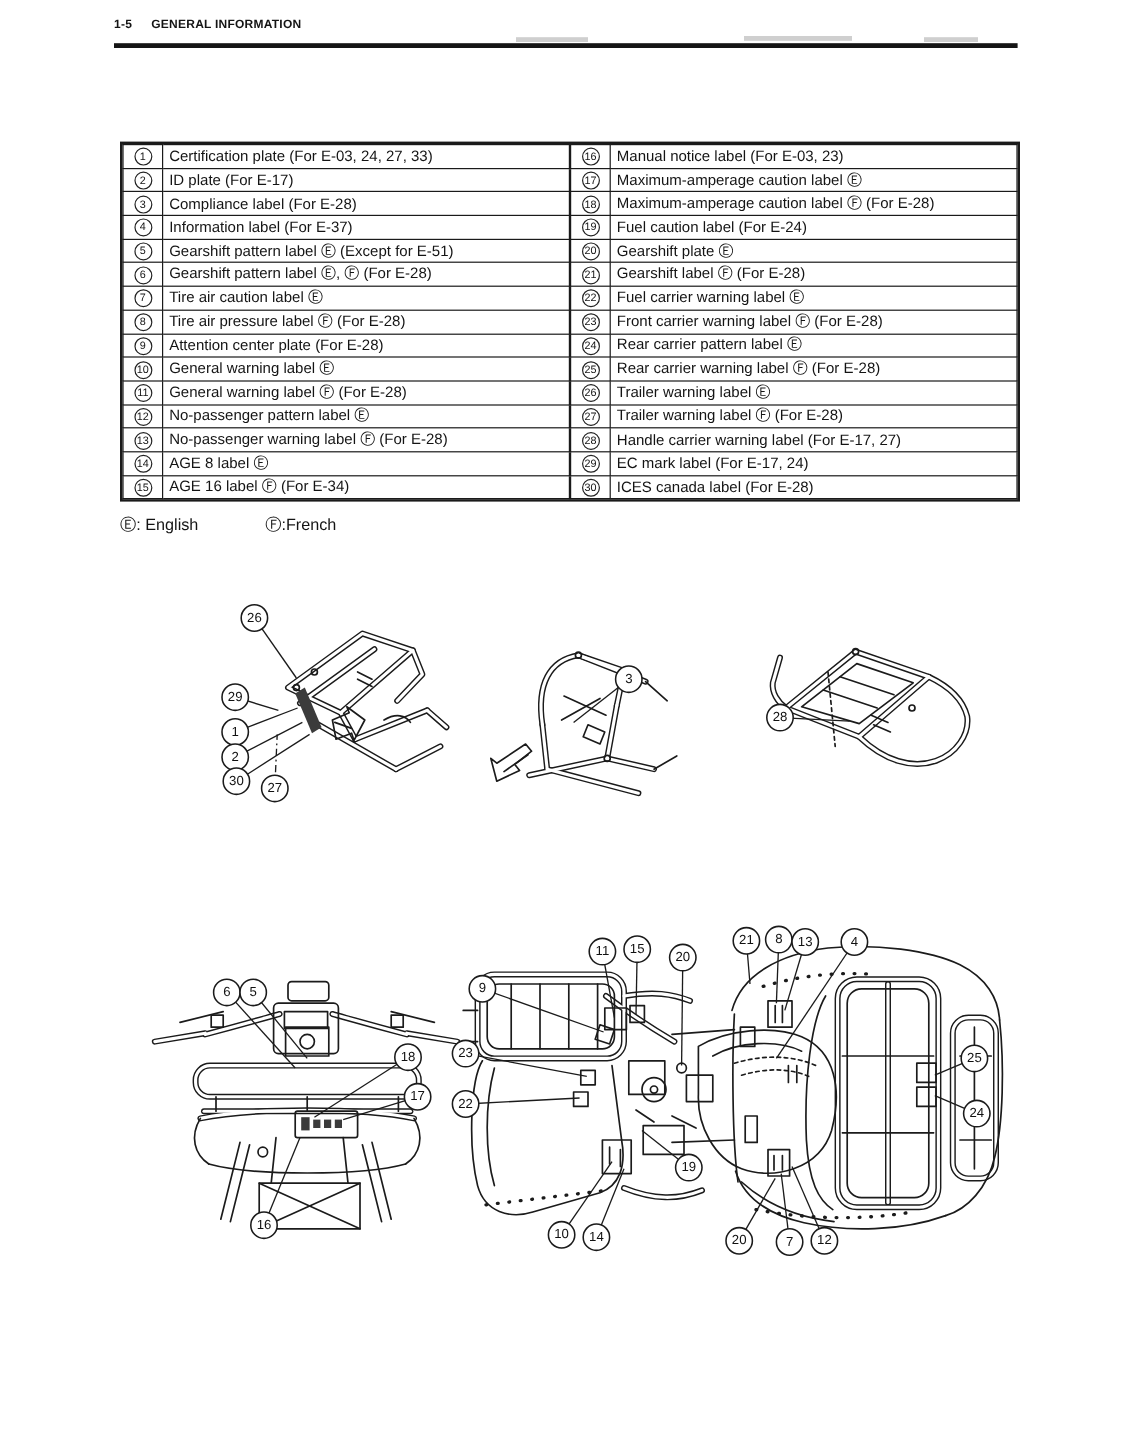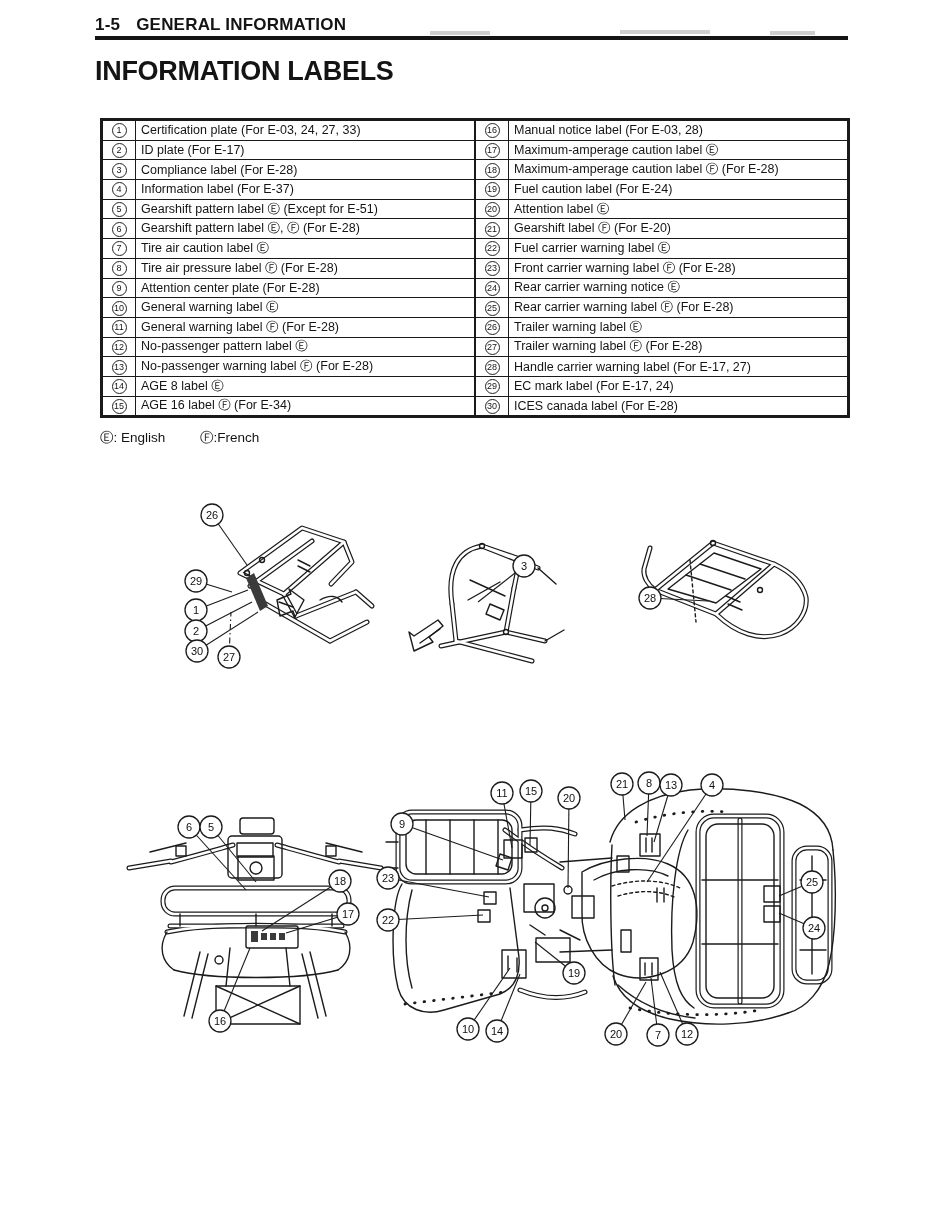--- a/index.html
+++ b/index.html
@@ -1,34 +1,34 @@
 <!DOCTYPE html>
 <html><head>
 <meta charset="utf-8">
 <style>
   html,body{margin:0;padding:0;background:#ffffff;}
   .page{position:relative;width:935px;height:1207px;background:#ffffff;overflow:hidden;
         font-family:"Liberation Sans","DejaVu Sans",sans-serif;color:#141414;}
   
-  .hdr{position:absolute;left:95px;top:15px;font-size:17px;font-weight:bold;letter-spacing:.2px;white-space:nowrap;}
+  .hdr{position:absolute;left:95px;top:15px;font-size:10px;font-weight:bold;letter-spacing:.2px;white-space:nowrap;}
   .hdr .sec{margin-right:16px;}
   .rule{position:absolute;left:95px;top:36px;width:753px;height:4px;background:#151515;}
   .smudge{position:absolute;height:4px;background:#cfcfcf;}
   .title{position:absolute;left:95px;top:56px;margin:0;font-size:27px;font-weight:bold;letter-spacing:-0.3px;}
   
   .labels-table{position:absolute;left:100px;top:118px;width:746px;display:flex;border:2px solid #1a1a1a;}
   .labels-table table{border-collapse:collapse;width:50%;table-layout:fixed;}
   .labels-table td{border:1px solid #1a1a1a;height:18.7px;font-size:12.5px;padding:0 5px;
                    white-space:nowrap;overflow:hidden;vertical-align:middle;}
   .labels-table td.num-cell{width:32px;text-align:center;padding:0;}
   .circle-num{display:inline-flex;width:15px;height:15px;border:1.1px solid #232323;border-radius:50%;
               align-items:center;justify-content:center;font-size:9px;line-height:1;box-sizing:border-box;}
   
   .legend{position:absolute;left:100px;top:429px;font-size:13.5px;}
-  .legend .fr{margin-left:31px;}
+  .legend .fr{margin-left:52px;}
   
   svg.diagrams{position:absolute;left:0;top:0;width:935px;height:1207px;}
   svg .outer{stroke:#1b1b1b;stroke-width:5;fill:none;stroke-linecap:round;stroke-linejoin:round;}
   svg use.inner{stroke:#ffffff;stroke-width:2.6;fill:none;stroke-linecap:round;stroke-linejoin:round;}
   svg .thin{stroke:#1b1b1b;stroke-width:1.4;fill:none;stroke-linecap:round;stroke-linejoin:round;}
   svg .dash2{stroke-dasharray:3 3;}
   svg .dots{stroke:#1b1b1b;stroke-width:2.8;fill:none;stroke-dasharray:0.6 9;stroke-linecap:round;}
   svg .darkfill{fill:#3b3b3b;stroke:none;}
   svg .leader{stroke:#1b1b1b;stroke-width:1.1;}
   svg .leader.dash{stroke-dasharray:6 3 1.5 3;}
@@ -42,21 +42,20 @@
 <div class="page">
 
   <div class="hdr">
     <span class="sec">1-5</span><span>GENERAL INFORMATION</span>
   </div>
   <div class="rule"></div>
   <div class="smudge" style="left:430px;top:31px;width:60px;"></div>
   <div class="smudge" style="left:620px;top:30px;width:90px;"></div>
   <div class="smudge" style="left:770px;top:31px;width:45px;"></div>
 
-  <h1 class="title">INFORMATION LABELS</h1>
 
   <div class="labels-table">
     <table>
         <tbody id="tbody-left">
           <tr>
             <td class="num-cell"><span class="circle-num">1</span></td>
             <td class="desc-cell">Certification plate (For E-03, 24, 27, 33)</td>
           </tr>
           <tr>
             <td class="num-cell"><span class="circle-num">2</span></td>
@@ -113,53 +112,53 @@
           <tr>
             <td class="num-cell"><span class="circle-num">15</span></td>
             <td class="desc-cell">AGE 16 label Ⓕ (For E-34)</td>
           </tr>
         </tbody>
       </table>
     <table>
         <tbody id="tbody-right">
           <tr>
             <td class="num-cell"><span class="circle-num">16</span></td>
-            <td class="desc-cell">Manual notice label (For E-03, 28)</td>
+            <td class="desc-cell">Manual notice label (For E-03, 23)</td>
           </tr>
           <tr>
             <td class="num-cell"><span class="circle-num">17</span></td>
             <td class="desc-cell">Maximum-amperage caution label Ⓔ</td>
           </tr>
           <tr>
             <td class="num-cell"><span class="circle-num">18</span></td>
             <td class="desc-cell">Maximum-amperage caution label Ⓕ (For E-28)</td>
           </tr>
           <tr>
             <td class="num-cell"><span class="circle-num">19</span></td>
             <td class="desc-cell">Fuel caution label (For E-24)</td>
           </tr>
           <tr>
             <td class="num-cell"><span class="circle-num">20</span></td>
-            <td class="desc-cell">Attention label Ⓔ</td>
+            <td class="desc-cell">Gearshift plate Ⓔ</td>
           </tr>
           <tr>
             <td class="num-cell"><span class="circle-num">21</span></td>
-            <td class="desc-cell">Gearshift label Ⓕ (For E-20)</td>
+            <td class="desc-cell">Gearshift label Ⓕ (For E-28)</td>
           </tr>
           <tr>
             <td class="num-cell"><span class="circle-num">22</span></td>
             <td class="desc-cell">Fuel carrier warning label Ⓔ</td>
           </tr>
           <tr>
             <td class="num-cell"><span class="circle-num">23</span></td>
             <td class="desc-cell">Front carrier warning label Ⓕ (For E-28)</td>
           </tr>
           <tr>
             <td class="num-cell"><span class="circle-num">24</span></td>
-            <td class="desc-cell">Rear carrier warning notice Ⓔ</td>
+            <td class="desc-cell">Rear carrier pattern label Ⓔ</td>
           </tr>
           <tr>
             <td class="num-cell"><span class="circle-num">25</span></td>
             <td class="desc-cell">Rear carrier warning label Ⓕ (For E-28)</td>
           </tr>
           <tr>
             <td class="num-cell"><span class="circle-num">26</span></td>
             <td class="desc-cell">Trailer warning label Ⓔ</td>
           </tr>
           <tr>

